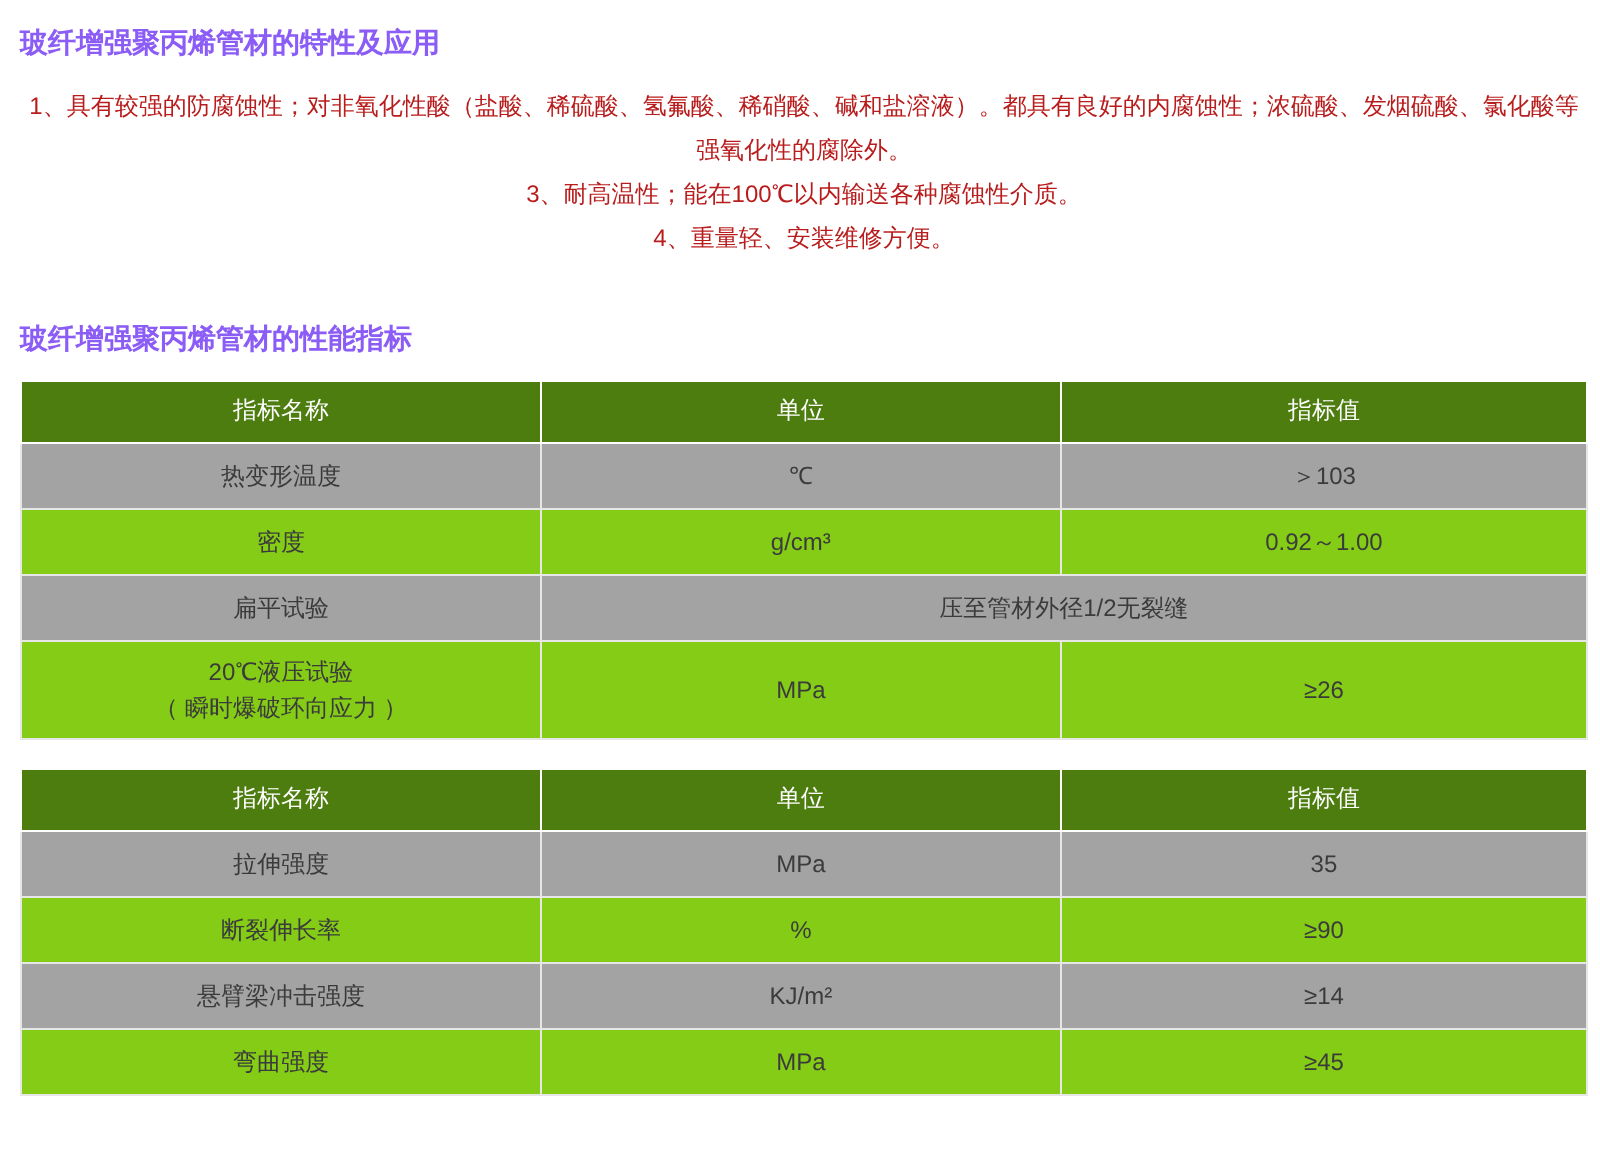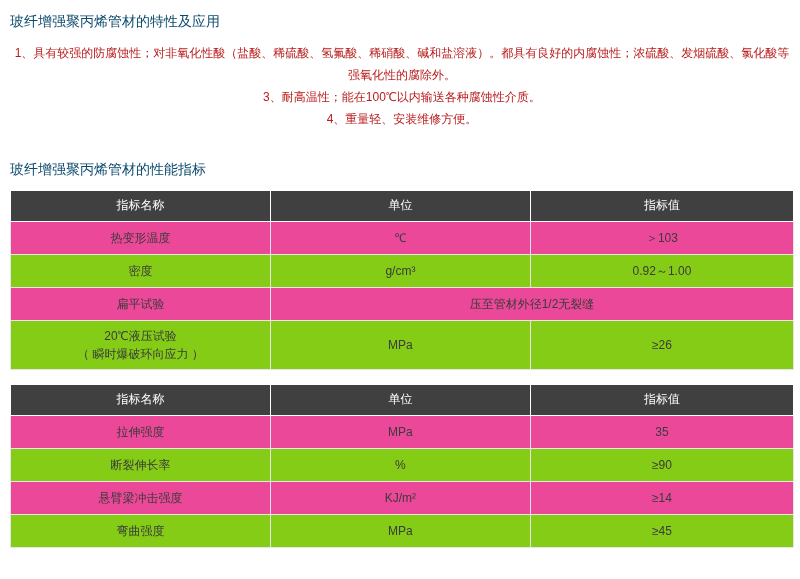--- a/index.html
+++ b/index.html
@@ -15,22 +15,22 @@
     position: relative;
     overflow: hidden;
   }
   .page {
     padding: 12px 8px 0 8px;
     box-sizing: border-box;
     width: 800px;
   }
   h2.section-title {
     font-size: 14px;
-    font-weight: normal;
-    color: #0c4a6e;
+    font-weight: bold;
+    color: #8b5cf6;
     margin: 0 0 10px 0;
     padding: 0 0 0 2px;
     line-height: 1.4;
   }
   .intro-list {
     margin: 0 0 0 0;
     padding: 0 0 0 4px;
     list-style: none;
     font-size: 12px;
     line-height: 1.85;
@@ -45,37 +45,37 @@
   .spacer-md { height: 14px; }
 
   table.spec {
     border-collapse: collapse;
     width: 784px;
     margin: 0 0 0 2px;
     table-layout: fixed;
     font-size: 12px;
   }
   table.spec th {
-    background: #404040;
+    background: #4d7c0f;
     color: #ffffff;
     font-weight: normal;
     height: 28px;
     text-align: center;
     border: 1px solid #ffffff;
     font-size: 12px;
   }
   table.spec td {
     text-align: center;
     border: 1px solid #e6e6e6;
     color: #3b3b3b;
     height: 28px;
     padding: 2px 4px;
     line-height: 1.5;
   }
-  table.spec tr.odd td { background: #ec4899; }
+  table.spec tr.odd td { background: #a3a3a3; }
   table.spec tr.even td { background: #84cc16; }
   table.spec td.tall { height: 44px; }
   .col-a { width: 33.2%; }
   .col-b { width: 33.2%; }
   .col-c { width: 33.6%; }
   .two-line { line-height: 1.45; }
 </style>
 </head>
 <body>
 

